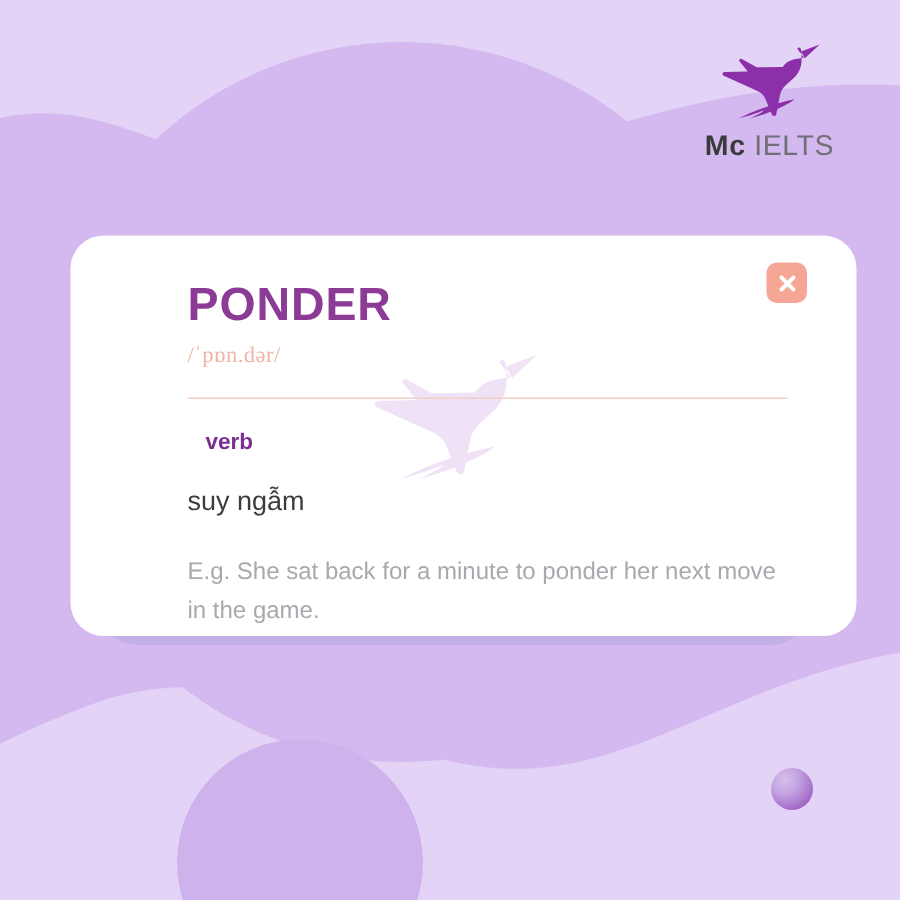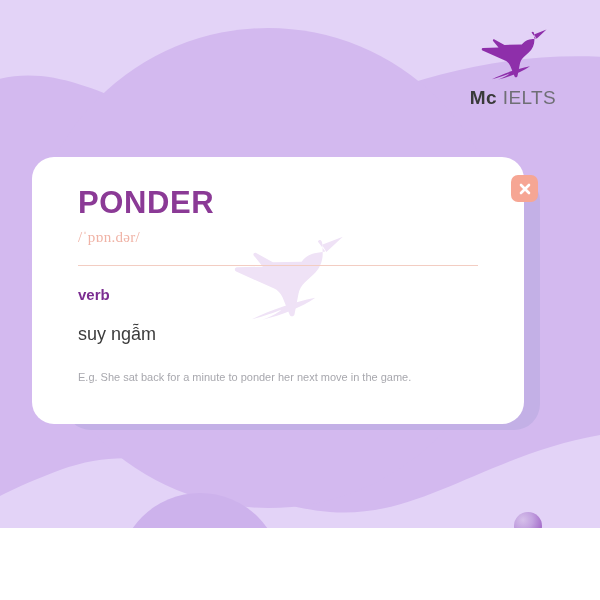--- a/index.html
+++ b/index.html
@@ -6,21 +6,21 @@
     margin: 0;
     padding: 0;
     background: #ffffff;
   }
   body {
     font-family: "Liberation Sans", sans-serif;
   }
   .canvas {
     position: relative;
     width: 600px;
-    height: 528px;
+    height: 600px;
     overflow: hidden;
     background: #5eead4;
   }
 
   
   .bg-layer {
     position: absolute;
     inset: 0;
     width: 600px;
     height: 600px;
@@ -62,28 +62,29 @@
     width: 475px;
     height: 255px;
     background: #c3b0e6;
     border-radius: 26px;
     z-index: 10;
   }
 
   
   .card {
     position: absolute;
-    left: 32px;
+    left: 47px;
     top: 157px;
     width: 492px;
     height: 267px;
     background: #ffffff;
     border-radius: 22px;
     z-index: 20;
     overflow: hidden;
+    padding-left: 32px;
   }
   .card-watermark {
     position: absolute;
     left: 190px;
     top: 62px;
     opacity: 1;
     pointer-events: none;
   }
   .card-inner {
     position: relative;
@@ -110,31 +111,31 @@
   .divider {
     height: 1px;
     background: #f3cdc2;
     margin: 19px 0 0 0;
     border: 0;
   }
   .pos {
     font-size: 15px;
     font-weight: bold;
     color: #7b2d91;
-    margin: 20px 0 0 0;
+    margin: 20px 0 0 12px;
     line-height: 1.2;
   }
   .meaning {
     font-size: 18px;
     color: #3c3c3c;
     margin: 19px 0 0 0;
     line-height: 1.3;
   }
   .example {
-    font-size: 11px;
+    font-size: 16px;
     color: #a8a8ae;
     margin: 23px 0 0 0;
     line-height: 1.62;
     max-width: 410px;
   }
 
   
   .close-btn {
     position: absolute;
     top: 175px;

